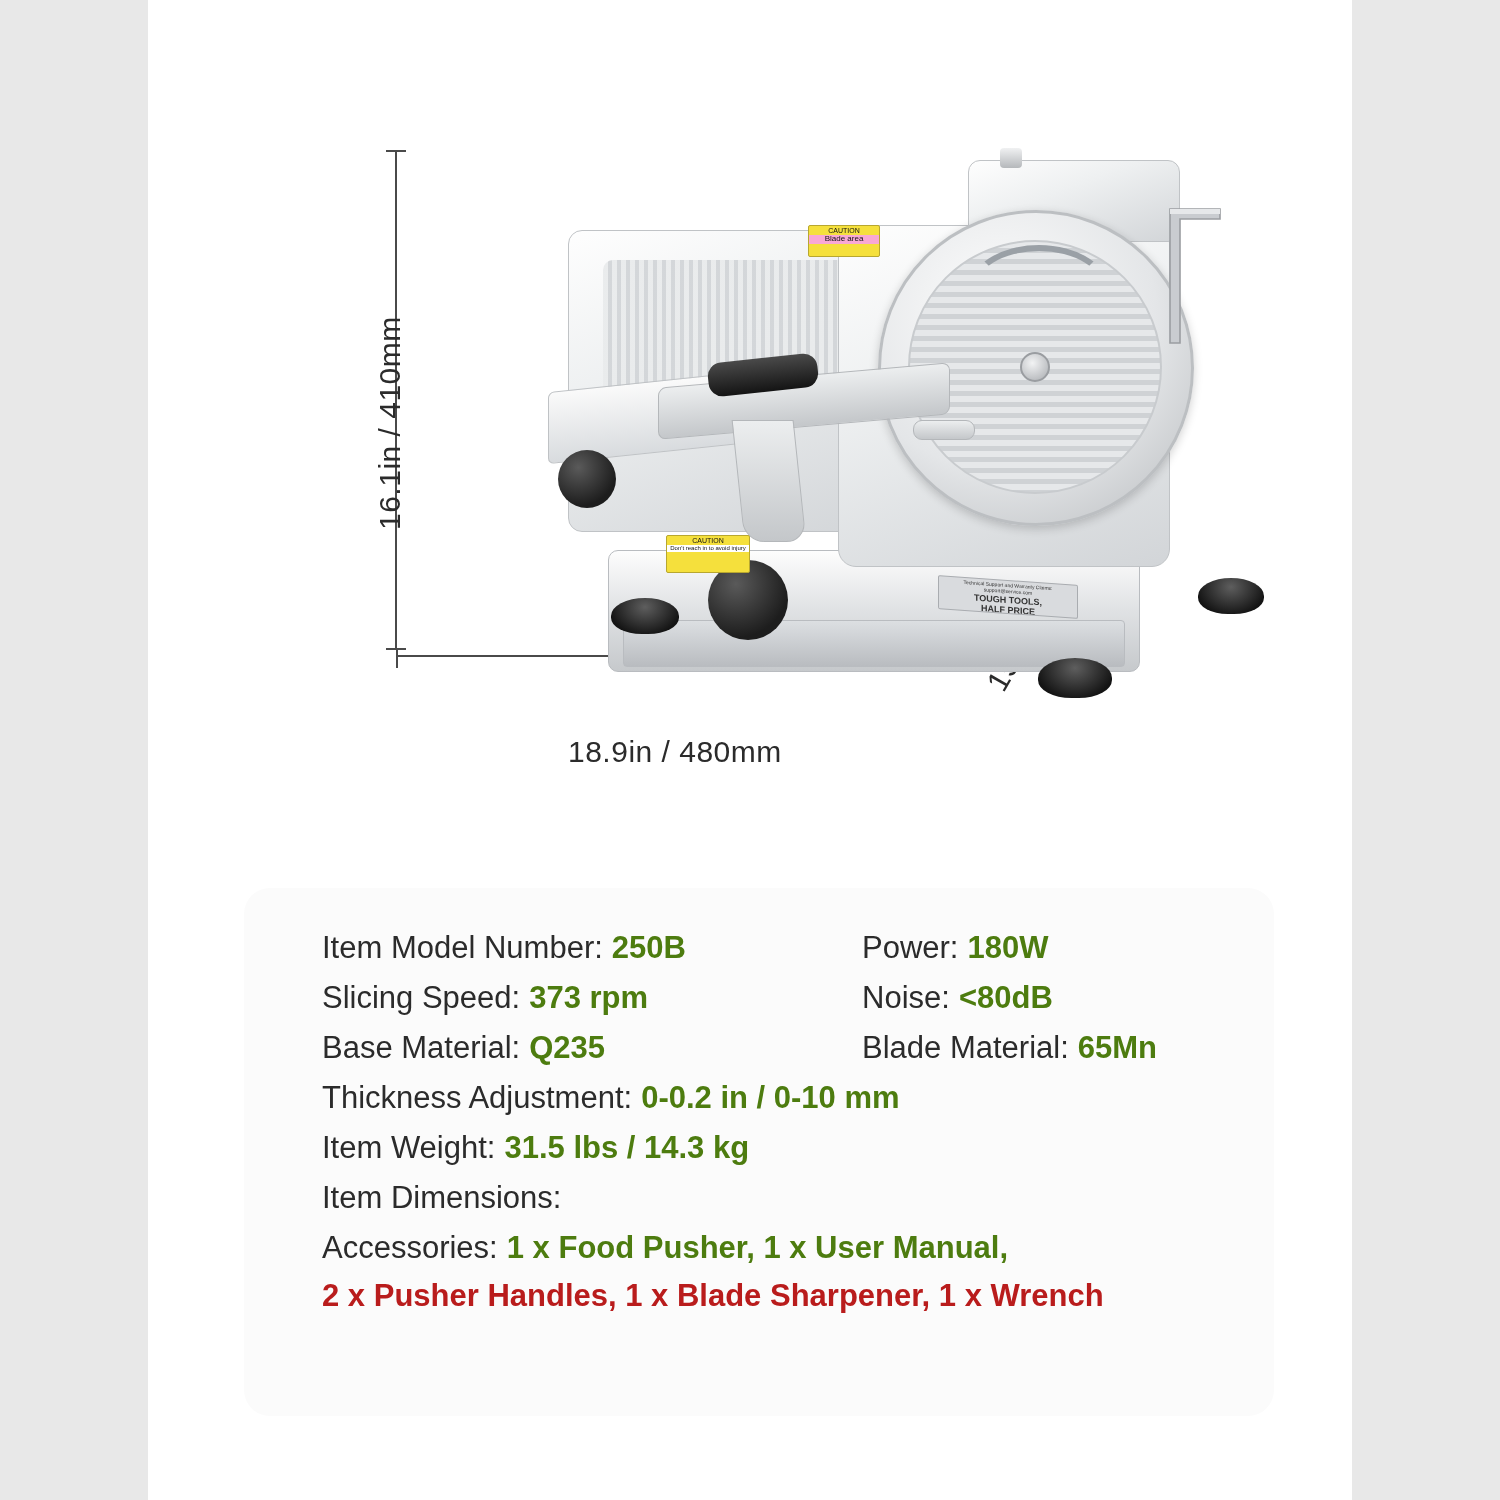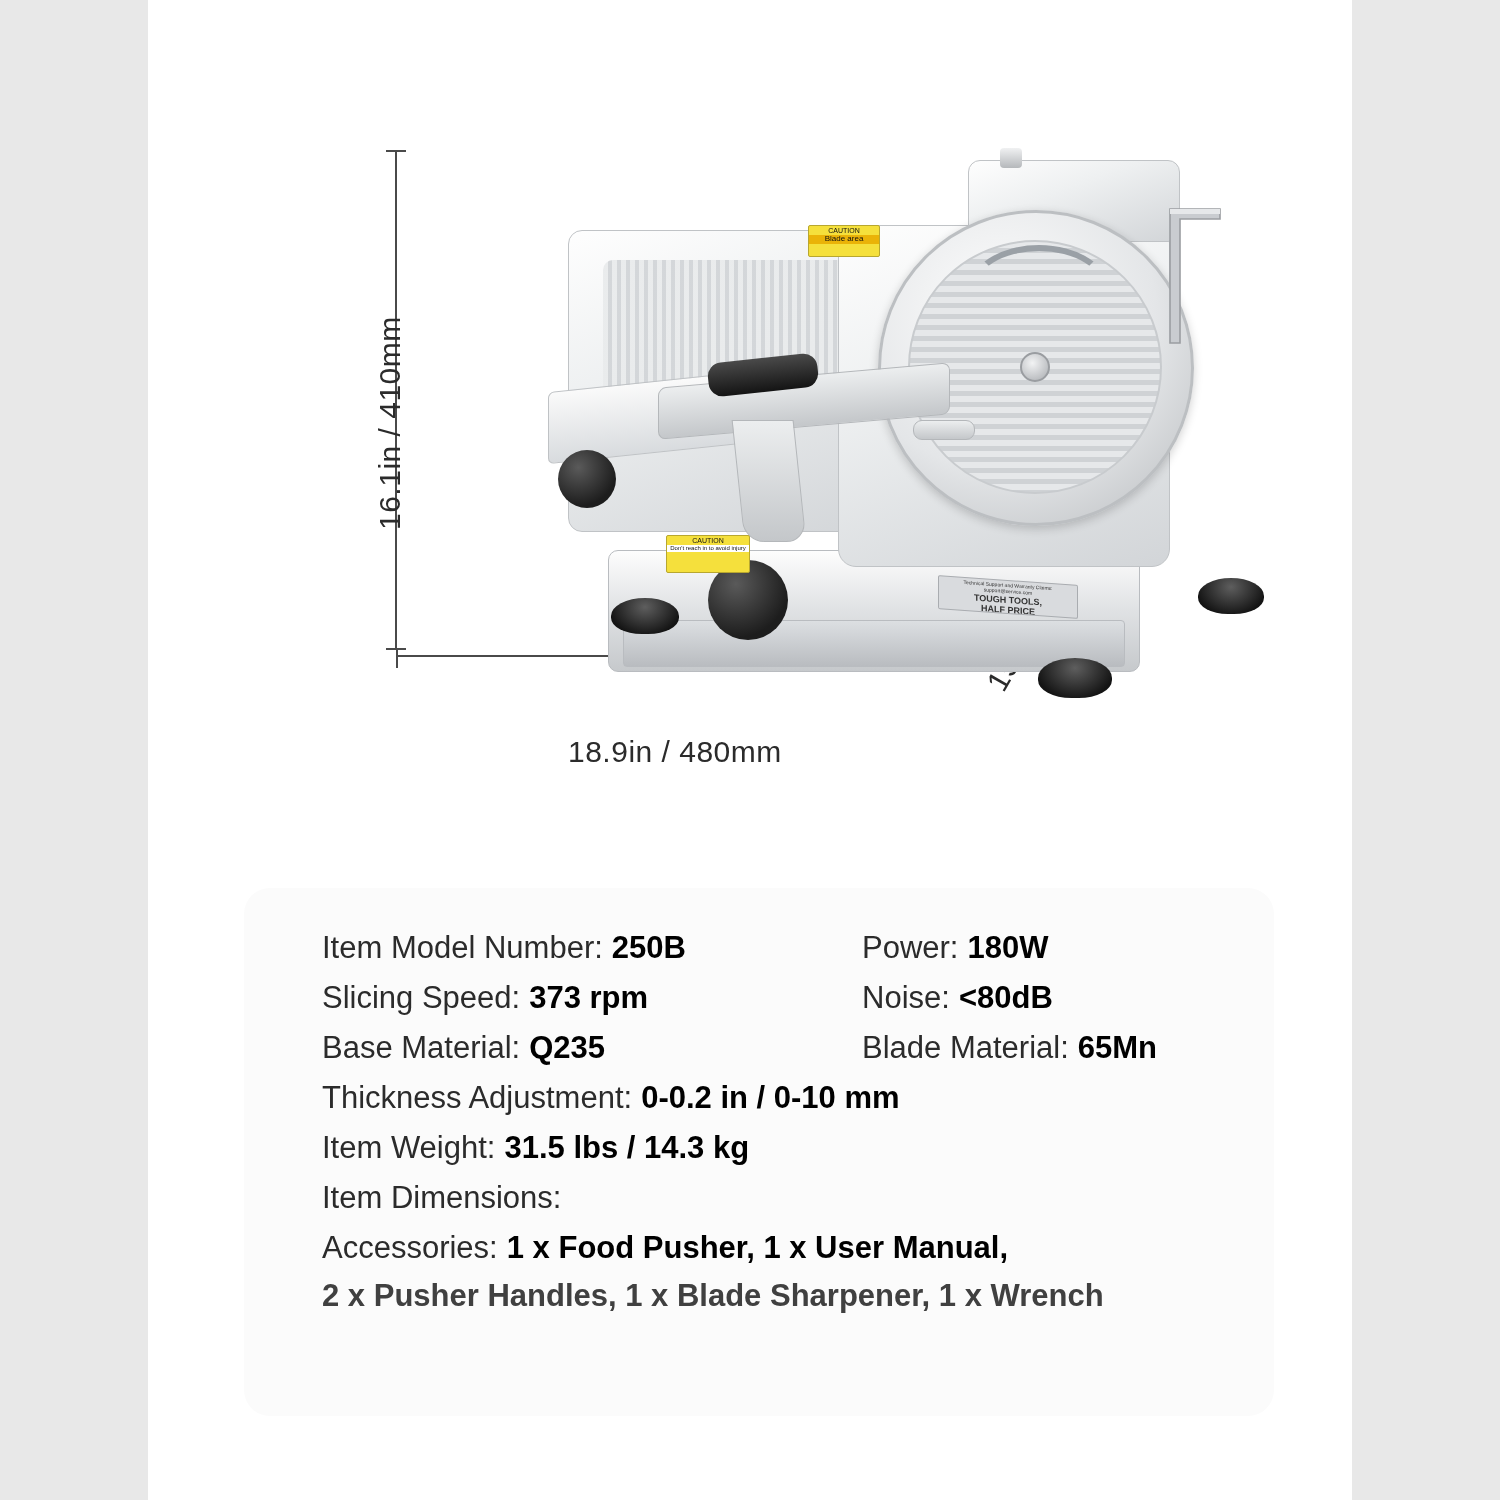--- a/index.html
+++ b/index.html
@@ -179,28 +179,28 @@
   }
   .spec-col { display: flex; align-items: flex-end; }
   .spec-col.left { width: 540px; }
   .lbl {
     font-size: 31px;
     color: #2b2b2b;
     white-space: nowrap;
   }
   .val {
     font-size: 31px;
-    color: #000000;
+    color: #4d7c0f;
     font-weight: bold;
     margin-left: 9px;
     white-space: nowrap;
   }
   .acc-line2 {
     font-size: 31px;
-    color: #404040;
+    color: #b91c1c;
     font-weight: bold;
     margin-top: 12px;
     margin-left: 0;
   }
 </style>
 </head>
 <body>
 
 <div class="page">
 
@@ -246,21 +246,21 @@
       <div class="arm" style="left:250px; top:245px; width:290px; height:50px; transform:skewY(-5deg);"></div>
       <div class="handle-blk" style="left:300px; top:228px; width:110px; height:34px; transform:rotate(-6deg);"></div>
       <div class="arm" style="left:330px; top:290px; width:60px; height:120px; border-radius:0 0 20px 20px; transform:skewX(6deg);"></div>
       <div class="arm" style="left:505px; top:290px; width:60px; height:18px; border-radius:9px;"></div>
 
       <div class="knob" style="left:150px; top:320px; width:58px; height:58px;"></div>
       <div class="knob" style="left:300px; top:430px; width:80px; height:80px;"></div>
 
       <div class="label-yellow" style="left:400px; top:95px; width:72px; height:32px;">
         <div>CAUTION</div>
-        <div style="background:#eab308; font-size:8px; margin-top:1px;">Blade area</div>
+        <div style="background:#f9a8d4; font-size:8px; margin-top:1px;">Blade area</div>
       </div>
 
       <div class="label-yellow" style="left:258px; top:405px; width:84px; height:38px;">
         <div>CAUTION</div>
         <div style="background:#fff; font-size:6px; margin-top:1px; padding:0 2px;">Don't reach in to avoid injury</div>
       </div>
 
       <div class="label-grey" style="left:530px; top:450px; width:140px; height:34px; transform:skewY(4deg);">
         <div style="font-size:5px; font-weight:normal;">Technical Support and Warranty Claims: support@service.com</div>
         <div style="font-size:9px;">TOUGH TOOLS,</div>

